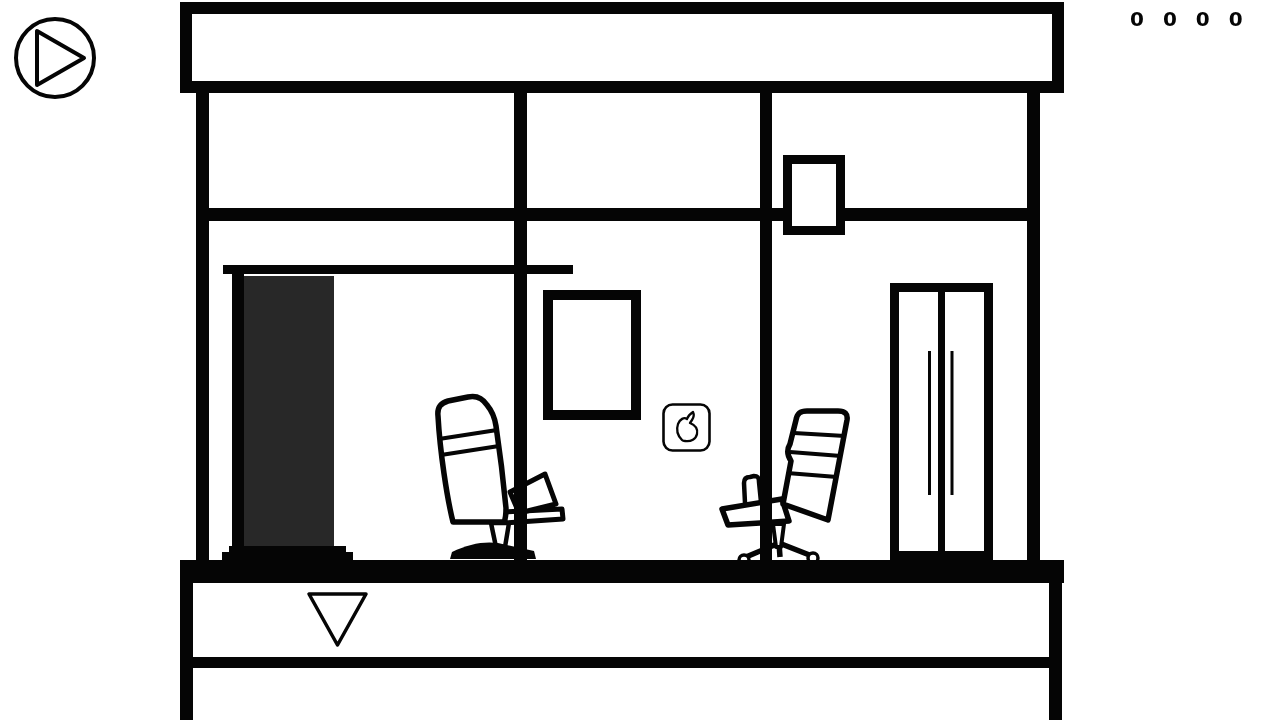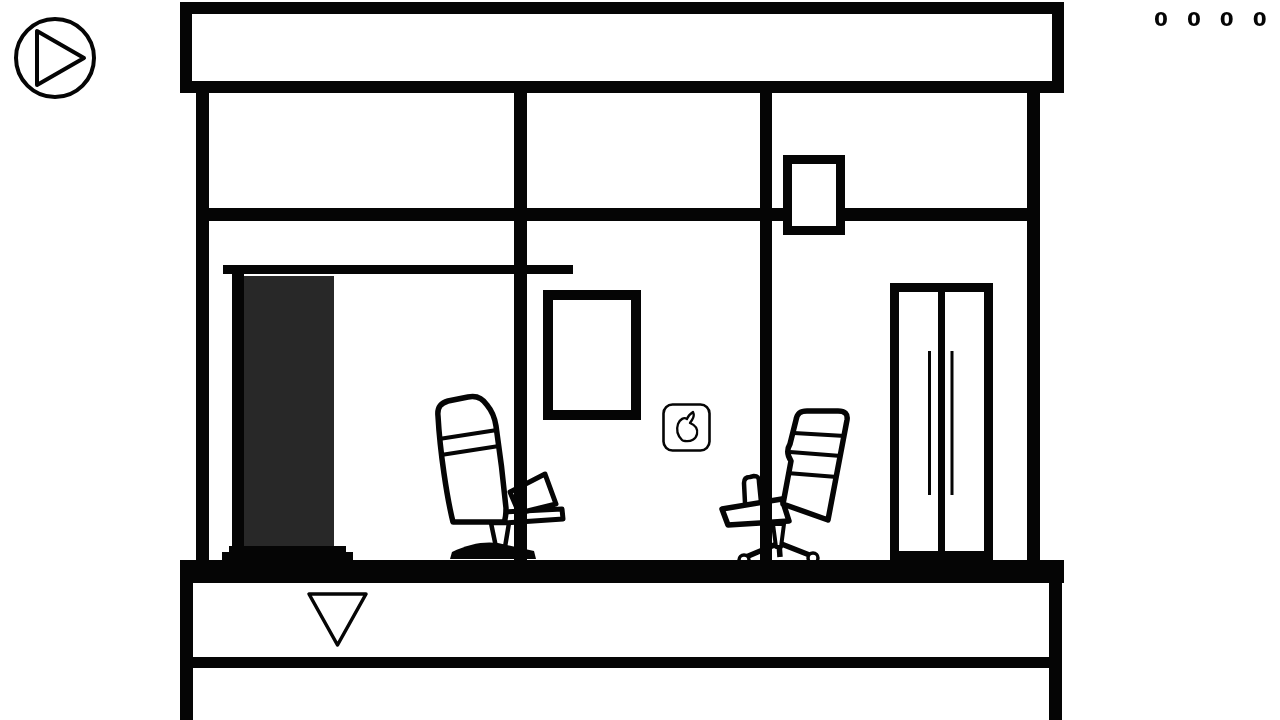--- a/index.html
+++ b/index.html
@@ -1,21 +1,21 @@
 <!DOCTYPE html>
 <html style="--ink: #050505; --bg: #ffffff; --panel: #282828;"><head>
 <meta charset="utf-8">
 <style>
   html,body{margin:0;padding:0;background:#fff;}
   .stage{position:relative;width:1280px;height:720px;overflow:hidden;background:var(--bg,#fff);
          font-family:"DejaVu Sans","Liberation Sans",sans-serif;}
   .scene-svg{position:absolute;left:0;top:0;}
   .counter{position:absolute;top:7px;left:1130px;font-weight:bold;font-size:20px;
            letter-spacing:6px;color:var(--ink,#050505);white-space:nowrap;
-           font-family:"DejaVu Sans","Liberation Sans",sans-serif;margin-left:24px;}
+           font-family:"DejaVu Sans","Liberation Sans",sans-serif;}
   
   .ink{fill:var(--ink,#050505);stroke:none;}
   .line{stroke:var(--ink,#050505);fill:none;}
   .piece{stroke:var(--ink,#050505);fill:var(--bg,#ffffff);}
   .panel{fill:var(--panel,#282828);stroke:none;}
 </style>
 </head>
 <body>
 
 <div class="stage">

